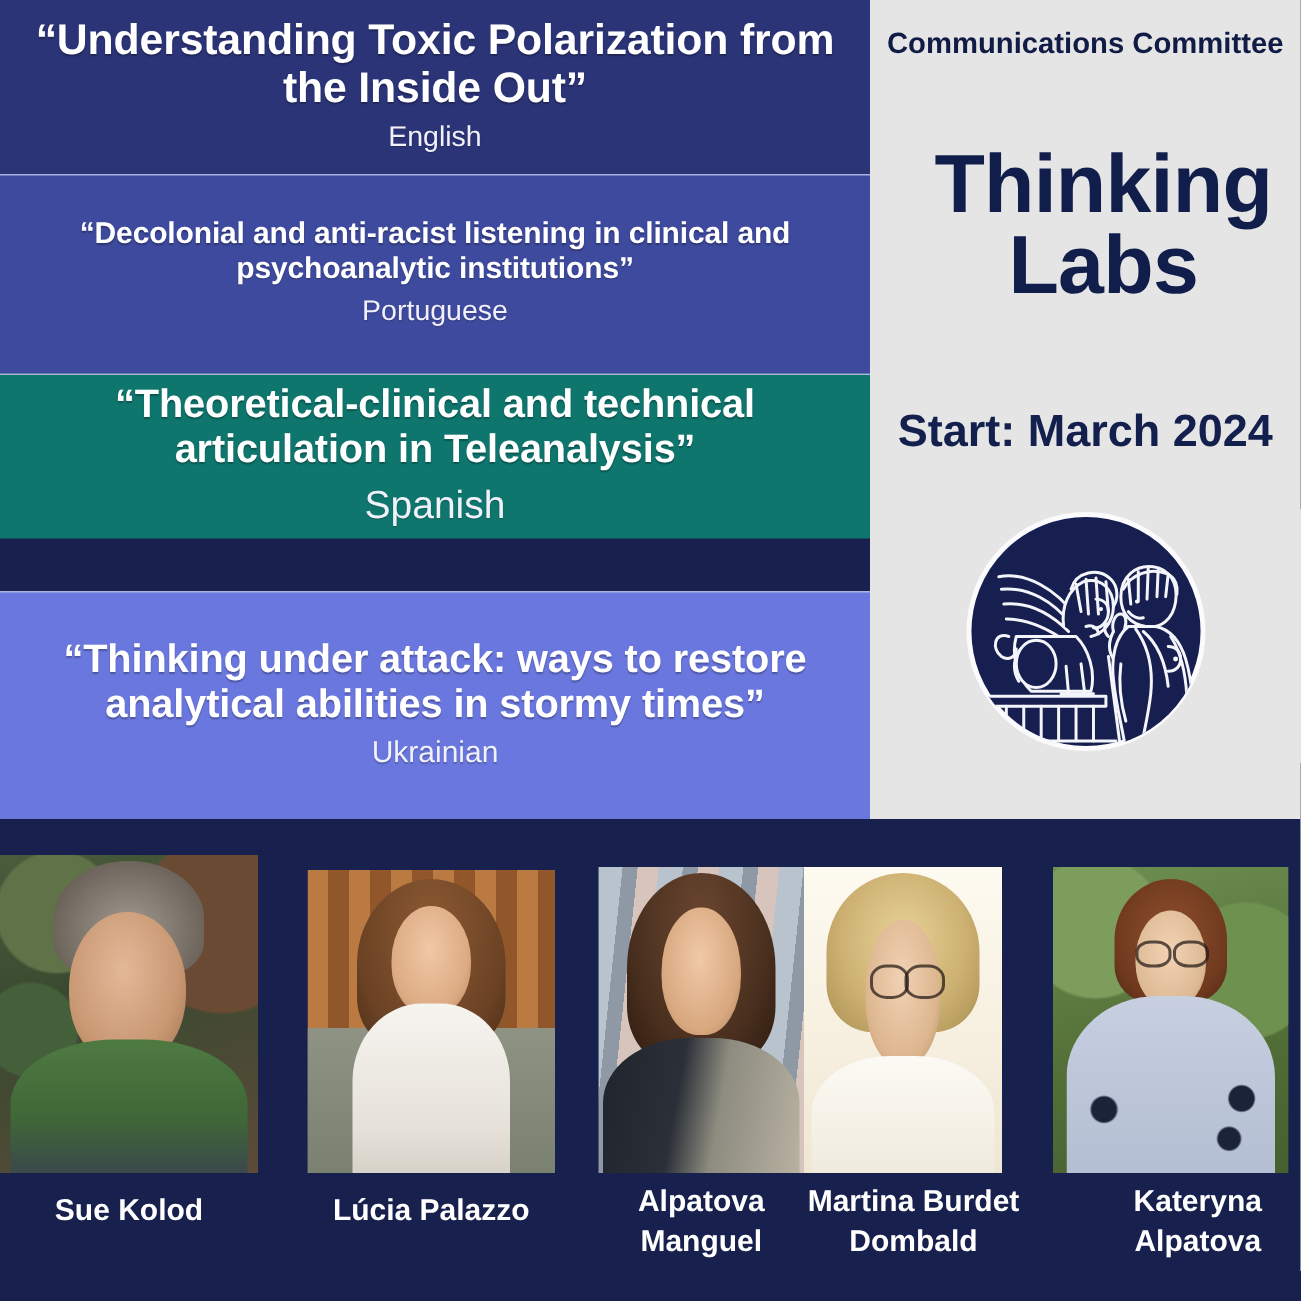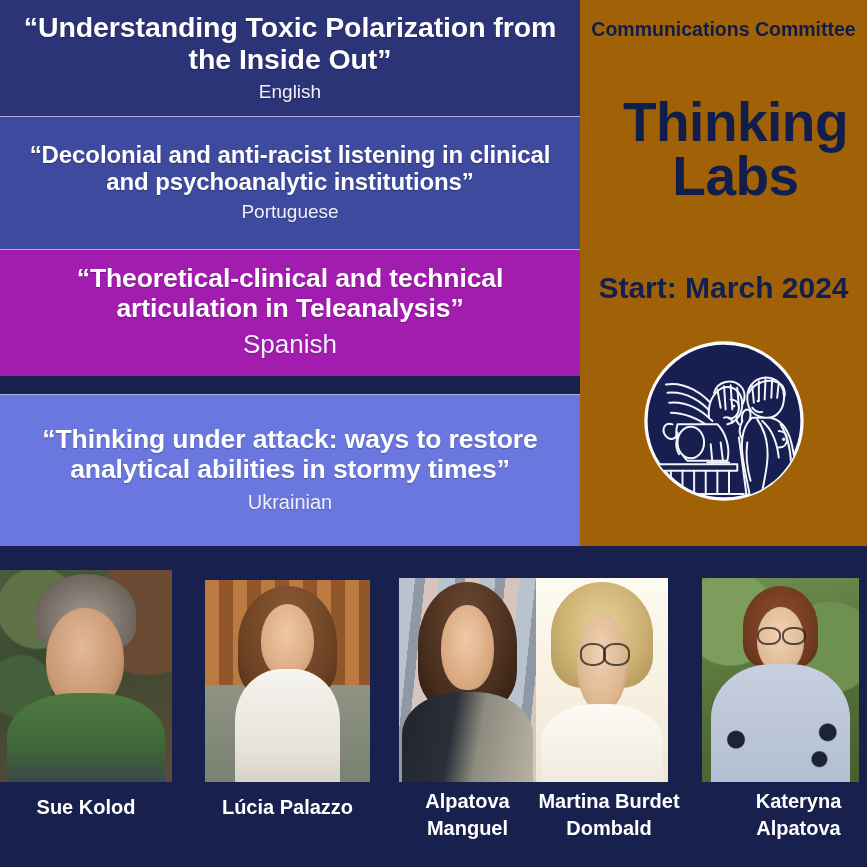--- a/index.html
+++ b/index.html
@@ -51,40 +51,40 @@
   .band-lang {
     color: #f0f1fa;
     text-align: center;
     font-weight: normal;
     margin-top: 6px;
     text-shadow: 0 1px 1px rgba(0,0,0,.22);
   }
 
   #band0 { top: 0px;   height: 116px; background: #2c3478; }
   #band1 { top: 116px; height: 133px; background: #3e4a9e; }
-  #band2 { top: 249px; height: 127px; background: #a21caf; }
+  #band2 { top: 249px; height: 110px; background: #0f766e; }
   #band3 { top: 394px; height: 152px; background: #6a77de; }
 
   #band0 .band-title { font-size: 28.5px; }
   #band0 .band-lang  { font-size: 19px; }
-  #band1 .band-title { font-size: 24px; }
+  #band1 .band-title { font-size: 20px; }
   #band1 .band-lang  { font-size: 19px; }
   #band2 .band-title { font-size: 26.5px; }
   #band2 .band-lang  { font-size: 26px; }
   #band3 .band-title { font-size: 26.5px; }
   #band3 .band-lang  { font-size: 20px; }
 
   
   #right-panel {
     position: absolute;
     left: 580px;
     top: 0;
     width: 287px;
     height: 552px;
-    background: #a16207;
+    background: #e5e5e5;
     overflow: hidden;
   }
   #committee {
     position: absolute;
     top: 17px;
     left: 0;
     width: 287px;
     text-align: center;
     color: #101c45;
     font-weight: bold;

